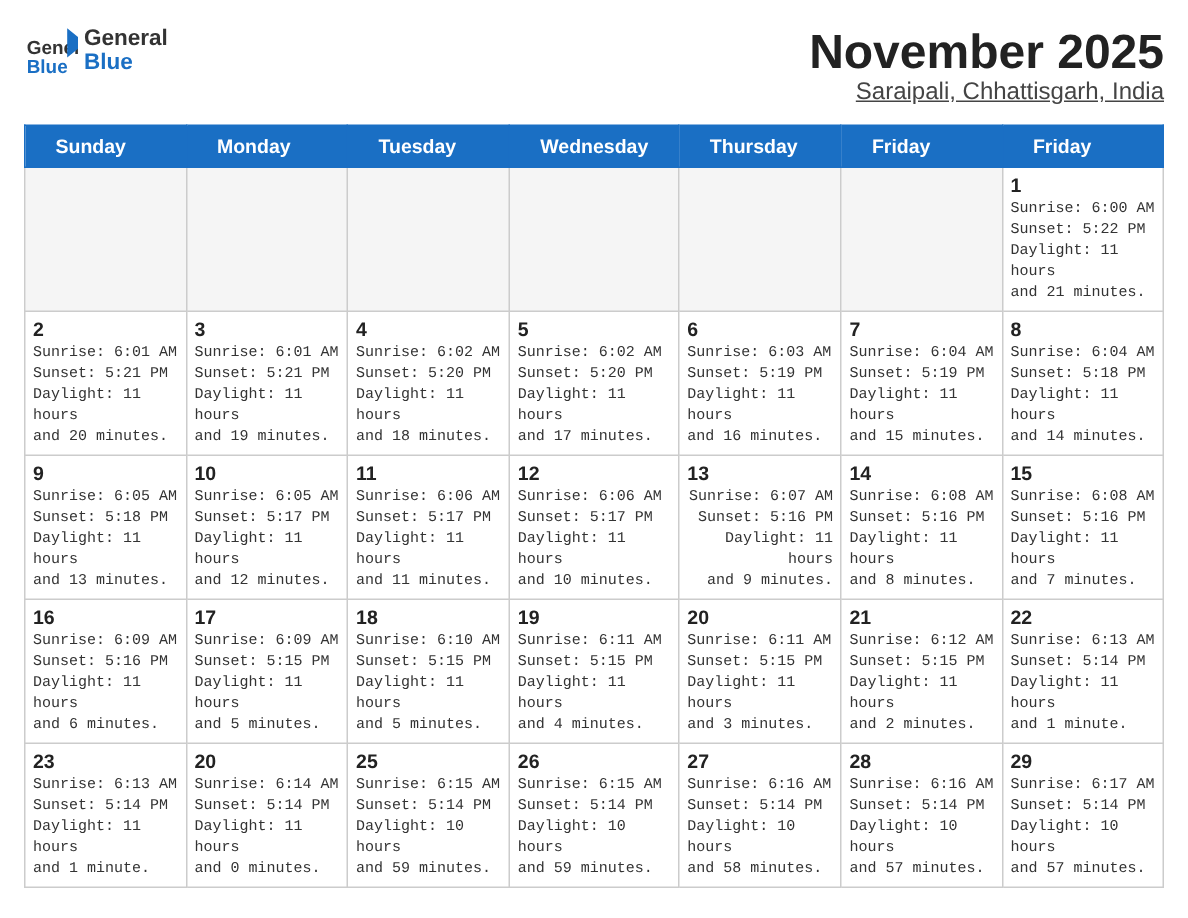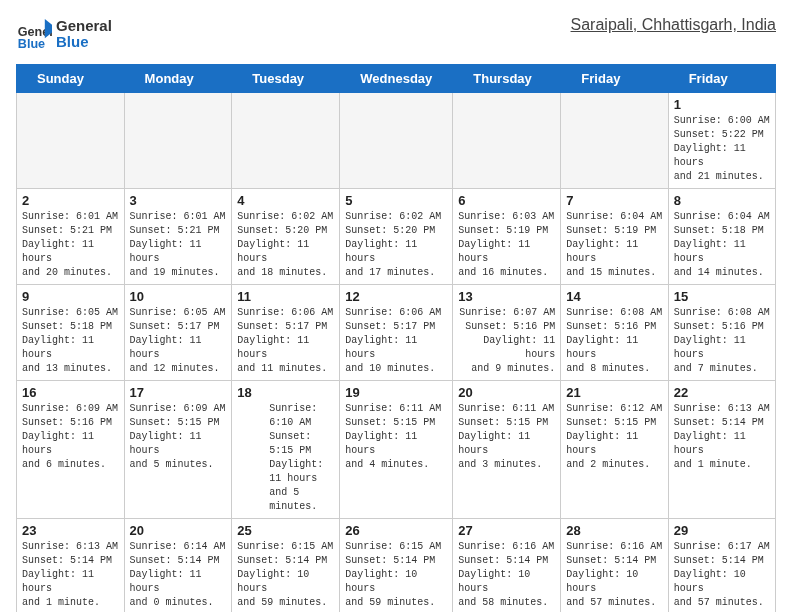--- a/index.html
+++ b/index.html
@@ -88,20 +88,21 @@
       <text x="2" y="22" font-size="14" font-weight="bold" fill="#333" font-family="Arial">General</text>
       <text x="2" y="36" font-size="14" font-weight="bold" fill="#1a6fc4" font-family="Arial">Blue</text>
       <polygon points="60,8 75,20 60,32" fill="#1a6fc4" transform="translate(-22, -4) scale(0.9)"></polygon>
     </svg>
     <div style="display:flex; flex-direction:column; line-height:1.1;">
       <span style="font-size:15px; font-weight:bold; color:#333;">General</span>
       <span style="font-size:15px; font-weight:bold; color:#1a6fc4;">Blue</span>
     </div>
   </div>
   <div class="title-area">
+    <div class="month-title">November 2025</div>
     <div class="location-title">Saraipali, Chhattisgarh, India</div>
   </div>
 </div>
 
 <table class="calendar">
   <thead>
     <tr>
     <th>Sunday</th>
         <th>Monday</th>
         <th>Tuesday</th>
@@ -239,21 +240,21 @@
         </td>
         <td>
           <span class="day-number">17</span>
           <div class="day-info" style="white-space: pre-line;">Sunrise: 6:09 AM
 Sunset: 5:15 PM
 Daylight: 11 hours
 and 5 minutes.</div>
         </td>
         <td>
           <span class="day-number">18</span>
-          <div class="day-info" style="white-space: pre-line; margin-left: 32px;">Sunrise: 6:10 AM
+          <div class="day-info" style="white-space: pre-line;">Sunrise: 6:10 AM
 Sunset: 5:15 PM
 Daylight: 11 hours
 and 5 minutes.</div>
         </td>
         <td>
           <span class="day-number">19</span>
           <div class="day-info" style="white-space: pre-line;">Sunrise: 6:11 AM
 Sunset: 5:15 PM
 Daylight: 11 hours
 and 4 minutes.</div>

